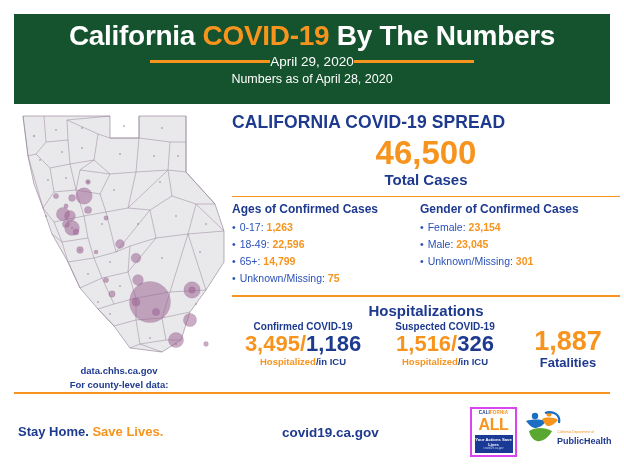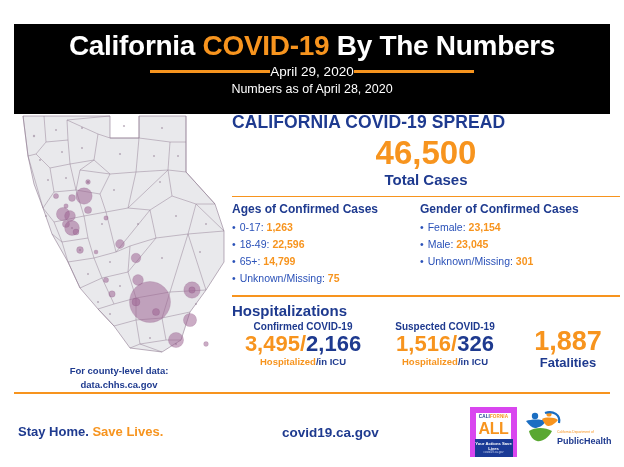--- a/index.html
+++ b/index.html
@@ -1,21 +1,21 @@
 <!DOCTYPE html>
 <html><head>
 <meta charset="utf-8">
 <style>
   html,body{margin:0;padding:0;background:#ffffff;}
   body{width:624px;height:467px;position:relative;overflow:hidden;
        font-family:"Liberation Sans",sans-serif;color:#1e3a8f;}
 
   
-  .header{position:absolute;left:14px;top:24px;width:596px;height:90px;
-          background:#000000;display:flex;flex-direction:column;
+  .header{position:absolute;left:14px;top:14px;width:596px;height:90px;
+          background:#14532d;display:flex;flex-direction:column;
           align-items:center;justify-content:flex-start;padding-top:7px;
           box-sizing:border-box;}
   .h-title{font-size:28px;font-weight:bold;letter-spacing:-.3px;color:#ffffff;
            line-height:1.05;white-space:nowrap;}
   .h-title .hl{color:#f7941e;}
   .h-daterow{display:flex;align-items:center;justify-content:center;gap:0;
              width:100%;margin-top:4px;}
   .h-rule{height:3px;background:#f7941e;width:120px;}
   .h-date{font-size:13.5px;color:#ffffff;white-space:nowrap;}
   .h-sub{font-size:12.5px;color:#ffffff;margin-top:3px;white-space:nowrap;}
@@ -38,21 +38,21 @@
 
   .twocol{display:flex;}
   .col-ages{width:188px;}
   .col-gender{width:200px;}
   .col-h{font-size:12px;font-weight:bold;color:#1e3a8f;margin-bottom:3px;}
   ul.stats{list-style:none;margin:0;padding:0;}
   ul.stats li{font-size:10.5px;color:#2a51b8;line-height:1.62;white-space:nowrap;}
   ul.stats li::before{content:"\2022";color:#2a51b8;margin-right:4px;}
   ul.stats li .v{color:#f7941e;font-weight:bold;}
 
-  .hosp-title{font-size:15px;font-weight:bold;color:#1e3a8f;
+  .hosp-title{text-align:center;font-size:15px;font-weight:bold;color:#1e3a8f;
               margin-top:1px;}
   .hosp-row{display:flex;align-items:flex-start;margin-top:2px;}
   .hbox{flex:1;text-align:center;}
   .hbox-lab{font-size:10px;font-weight:bold;color:#1e3a8f;white-space:nowrap;}
   .hbox-num{font-size:22px;font-weight:bold;line-height:1.12;white-space:nowrap;}
   .hbox-num .o{color:#f7941e;}
   .hbox-num .b{color:#1e3a8f;}
   .hbox-sub{font-size:9.5px;font-weight:bold;white-space:nowrap;}
   .hbox-sub .o{color:#f7941e;}
   .hbox-sub .b{color:#1e3a8f;}
@@ -64,21 +64,21 @@
   .foot-rule{position:absolute;left:14px;top:392px;width:596px;height:1.5px;
              background:#f7941e;}
   .tagline{position:absolute;left:18px;top:424px;font-size:13px;font-weight:bold;
            white-space:nowrap;}
   .tagline .b{color:#1e3a8f;}
   .tagline .o{color:#f7941e;}
   .weburl{position:absolute;left:282px;top:425px;font-size:13.5px;font-weight:bold;
           color:#1e3a8f;white-space:nowrap;}
 
   .logo-ca{position:absolute;left:470px;top:407px;width:47px;height:50px;
-           border:6px solid #d946ef;background:#fff;box-sizing:border-box;
+           border:2px solid #d946ef;background:#fff;box-sizing:border-box;
            display:flex;flex-direction:column;align-items:center;padding-top:2px;}
   .logo-ca-top{font-size:4.6px;font-weight:bold;letter-spacing:.1px;line-height:1;}
   .logo-ca-top .b{color:#1e3a8f;}
   .logo-ca-top .o{color:#f7941e;}
   .logo-ca-all{font-size:16px;font-weight:bold;color:#f7941e;line-height:1;
                margin-top:1px;letter-spacing:-.4px;}
   .logo-ca-box{margin-top:2px;width:38px;background:#1a3a96;color:#fff;
                text-align:center;padding:2px 0 2px 0;}
   .logo-ca-box .l1{font-size:4.2px;font-weight:bold;line-height:1.25;}
   .logo-ca-box .l2{font-size:3px;line-height:1.3;color:#c9d4f0;}
@@ -227,22 +227,22 @@
     <circle cx="182" cy="178" r="8.2"></circle>
     <circle cx="182" cy="178" r="3.2"></circle>
     <circle cx="180" cy="208" r="6.6"></circle>
     <circle cx="166" cy="228" r="7.6"></circle>
     <circle cx="196" cy="232" r="2.4"></circle>
   </g>
 </svg>
 </div>
 
 <div class="county-note">
+  <div>data.chhs.ca.gov</div>
   <div>For county-level data:</div>
-  <div>data.chhs.ca.gov</div>
 </div>
 
 <div class="panel">
 
   <div class="spread-title">CALIFORNIA COVID-19 SPREAD</div>
   <div class="big-number">46,500</div>
   <div class="total-cases">Total Cases</div>
 
   <div class="rule"></div>
 
@@ -266,21 +266,21 @@
     </div>
   </div>
 
   <div class="rule"></div>
 
   <div class="hosp-title">Hospitalizations</div>
 
   <div class="hosp-row">
     <div class="hbox">
       <div class="hbox-lab">Confirmed COVID-19</div>
-      <div class="hbox-num"><span class="o">3,495</span><span class="o">/</span><span class="b">2,166</span></div>
+      <div class="hbox-num"><span class="o">3,495</span><span class="o">/</span><span class="b">1,186</span></div>
       <div class="hbox-sub"><span class="o">Hospitalized</span><span class="b">/in ICU</span></div>
     </div>
 
     <div class="hbox">
       <div class="hbox-lab">Suspected COVID-19</div>
       <div class="hbox-num"><span class="o">1,516</span><span class="o">/</span><span class="b">326</span></div>
       <div class="hbox-sub"><span class="o">Hospitalized</span><span class="b">/in ICU</span></div>
     </div>
 
     <div class="fbox">

